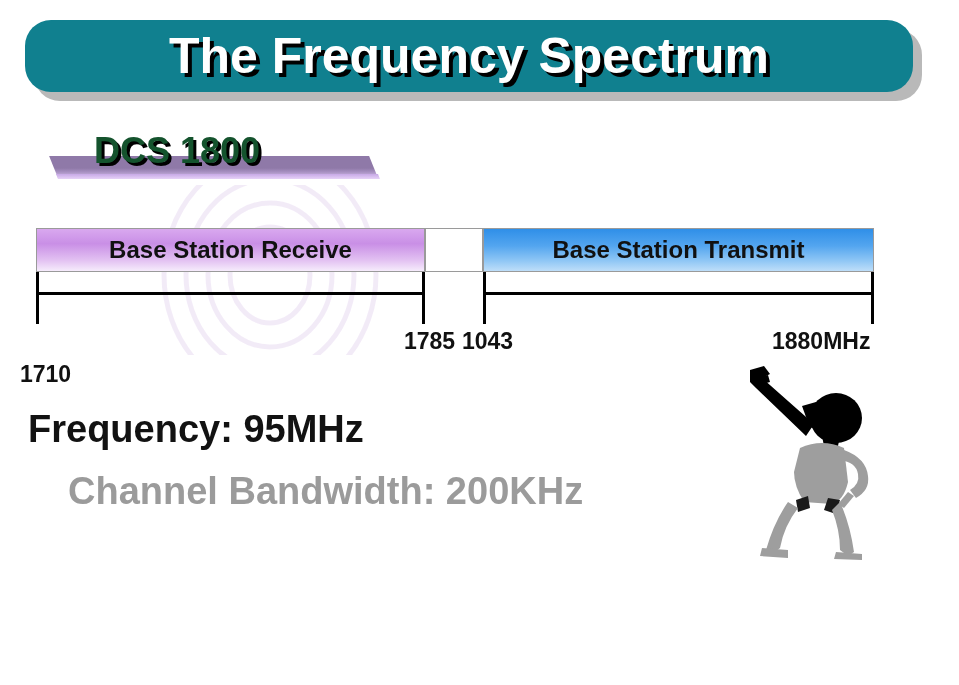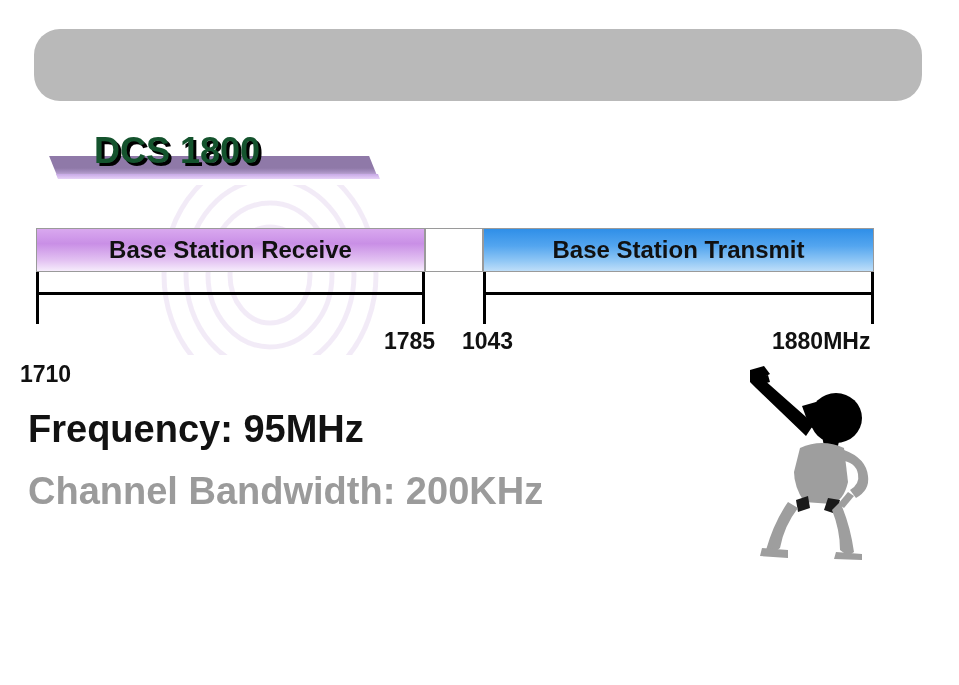--- a/index.html
+++ b/index.html
@@ -177,41 +177,42 @@
   .tick-label {
     position: absolute;
     top: 100px;
     font-family: "Liberation Sans", sans-serif;
     font-weight: bold;
     font-size: 23px;
     color: #111111;
     white-space: nowrap;
   }
   .tick-label.l1710 { left: -16px; margin-top: 33px; }
-  .tick-label.l1785 { left: 348px; }
+  .tick-label.l1785 { left: 368px; }
   .tick-label.l1805 { left: 426px; }
   .tick-label.l1880 { left: 736px; text-align: center; }
 
   
   .bullet {
     position: absolute;
     left: 28px;
     font-family: "Liberation Sans", sans-serif;
     font-weight: bold;
     white-space: nowrap;
   }
   .bullet-1 {
     top: 408px;
     font-size: 38px;
     color: #121212;
   }
   .bullet-2 {
     top: 470px;
     font-size: 38px;
     color: #9b9b9b;
+    margin-left: 40px;
   }
 
   
   .figure {
     position: absolute;
     left: 744px;
     top: 362px;
     width: 140px;
     height: 198px;
   }
@@ -224,20 +225,23 @@
   <svg class="watermark" viewBox="0 0 300 170">
     <g fill="none" stroke="#e9dcf2" stroke-width="5">
       <ellipse cx="150" cy="90" rx="40" ry="48"></ellipse>
       <ellipse cx="150" cy="90" rx="62" ry="72"></ellipse>
       <ellipse cx="150" cy="90" rx="84" ry="96"></ellipse>
       <ellipse cx="150" cy="90" rx="106" ry="120"></ellipse>
     </g>
   </svg>
 
   <div class="title-shadow"></div>
+  <div class="title-plaque">
+    <div class="title-text">The Frequency Spectrum</div>
+  </div>
 
   <div class="dcs-wrap">
     <div class="dcs-bar"></div>
     <div class="dcs-bar-edge"></div>
     <div class="dcs-text">DCS 1800</div>
   </div>
 
   <div class="spectrum">
 
     <div class="band band-rx">

